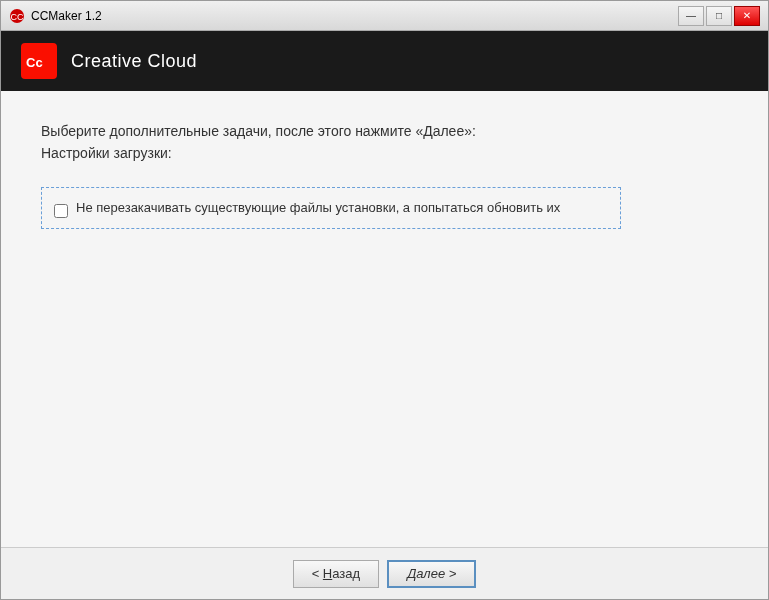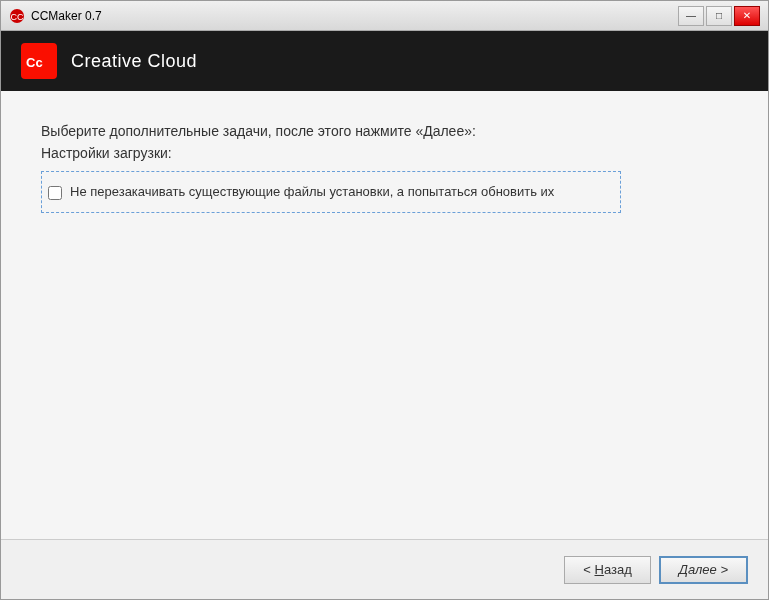--- a/index.html
+++ b/index.html
@@ -108,29 +108,29 @@
 
     .instruction-text {
       font-size: 14px;
       color: #333;
       margin-bottom: 6px;
     }
 
     .section-label {
       font-size: 14px;
       color: #333;
-      margin-bottom: 10px;
+      margin-bottom: 26px;
       font-weight: normal;
     }
 
     .checkbox-group {
       border: 1px dashed #6a9fd8;
-      padding: 10px 6px;
+      padding: 10px 12px;
       display: inline-flex;
-      align-items: center;
+      align-items: flex-end;
       gap: 8px;
       max-width: 580px;
       background: transparent;
     }
 
     .checkbox-input {
       margin-top: 3px;
       width: 14px;
       height: 14px;
       flex-shrink: 0;
@@ -142,26 +142,26 @@
       font-size: 13px;
       color: #333;
       line-height: 1.5;
       cursor: pointer;
     }
 
     .spacer { flex: 1; }
 
     
     .footer {
-      height: 60px;
+      height: 52px;
       background: #f0f0f0;
       border-top: 1px solid #ccc;
       display: flex;
       align-items: center;
-      justify-content: flex-end;
+      justify-content: center;
       padding: 0 20px;
       gap: 8px;
     }
 
     .footer-btn {
       height: 28px;
       padding: 0 18px;
       font-size: 13px;
       border: 1px solid #aaa;
       background: linear-gradient(to bottom, #f8f8f8, #e0e0e0);
@@ -183,21 +183,21 @@
 
 <div class="window">
 
   <div class="title-bar">
     <div class="title-bar-left">
 
       <svg class="title-bar-icon" viewBox="0 0 16 16">
         <circle cx="8" cy="8" r="7" fill="#cc0000"></circle>
         <text x="8" y="12" text-anchor="middle" fill="white" font-size="9" font-family="Arial">CC</text>
       </svg>
-      <span>CCMaker 0.7</span>
+      <span>CCMaker 1.2</span>
     </div>
     <div class="title-bar-controls">
       <button class="title-btn">—</button>
       <button class="title-btn">□</button>
       <button class="title-btn close-btn">✕</button>
     </div>
   </div>
 
   <div class="header-bar">
     <div class="cc-logo">

